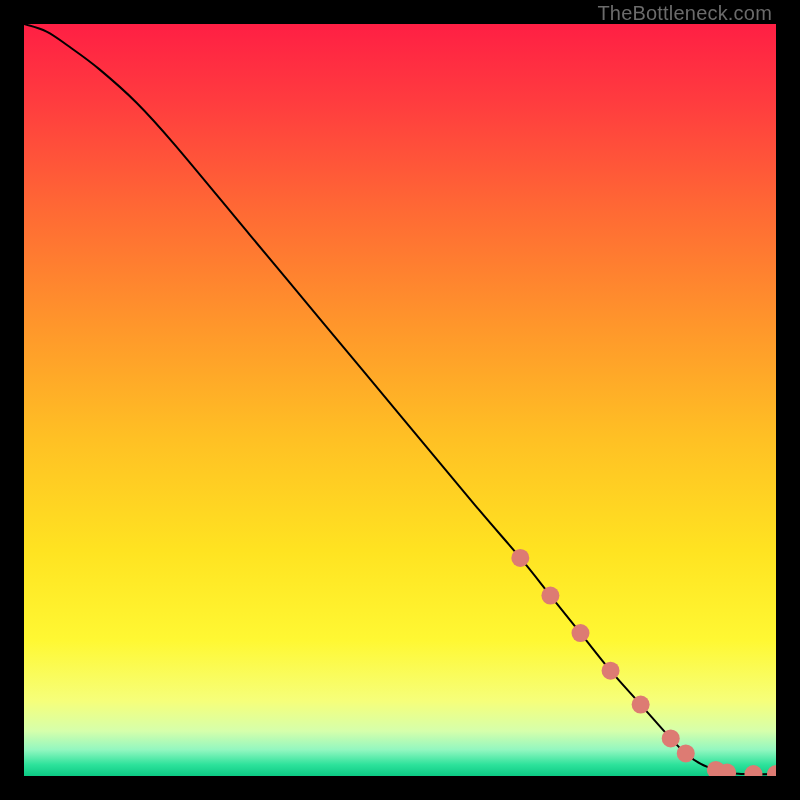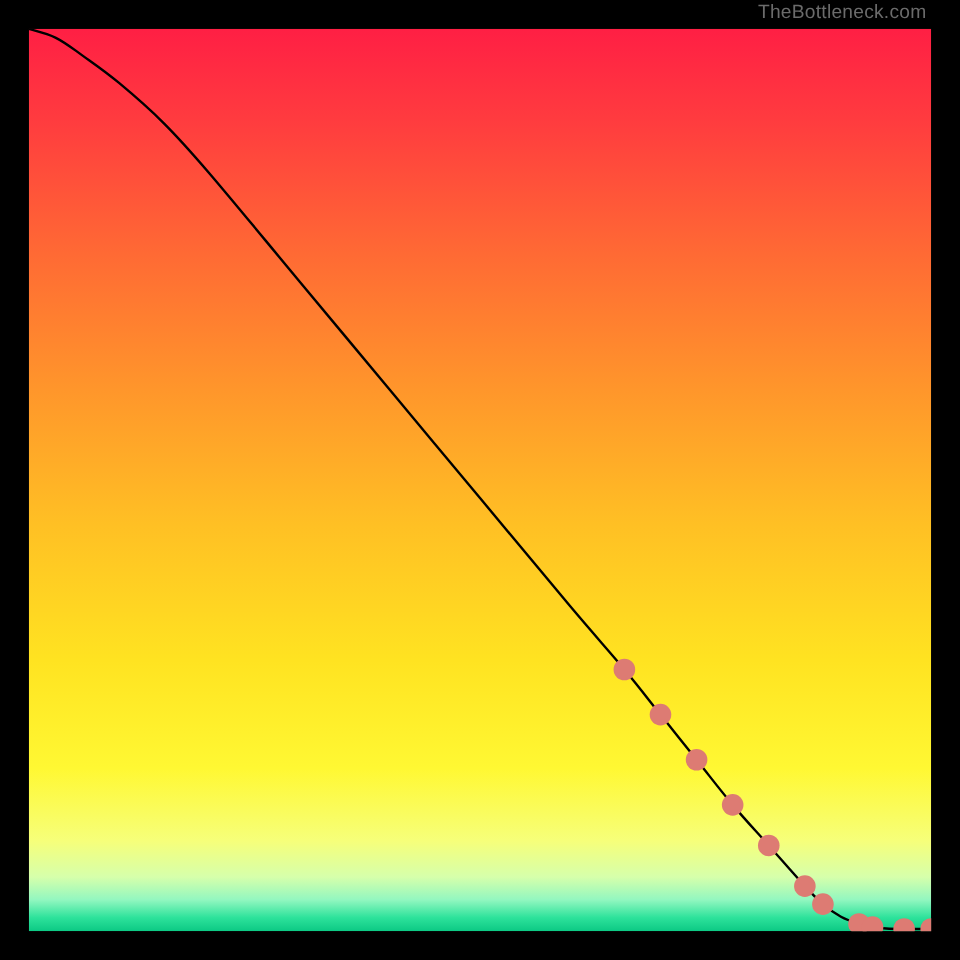--- a/index.html
+++ b/index.html
@@ -16,21 +16,21 @@
     left: 24px;
     top: 24px;
     width: 752px;
     height: 752px;
     background: #000;
   }
   .watermark {
     position: absolute;
     top: 2px;
     right: 28px;
-    font-size: 16px;
+    font-size: 20px;
     font-weight: 400;
     color: #6b6b6b;
     letter-spacing: 0.2px;
   }
   svg { display: block; }
 </style>
 </head>
 <body>
 
 <div class="watermark">TheBottleneck.com</div>

